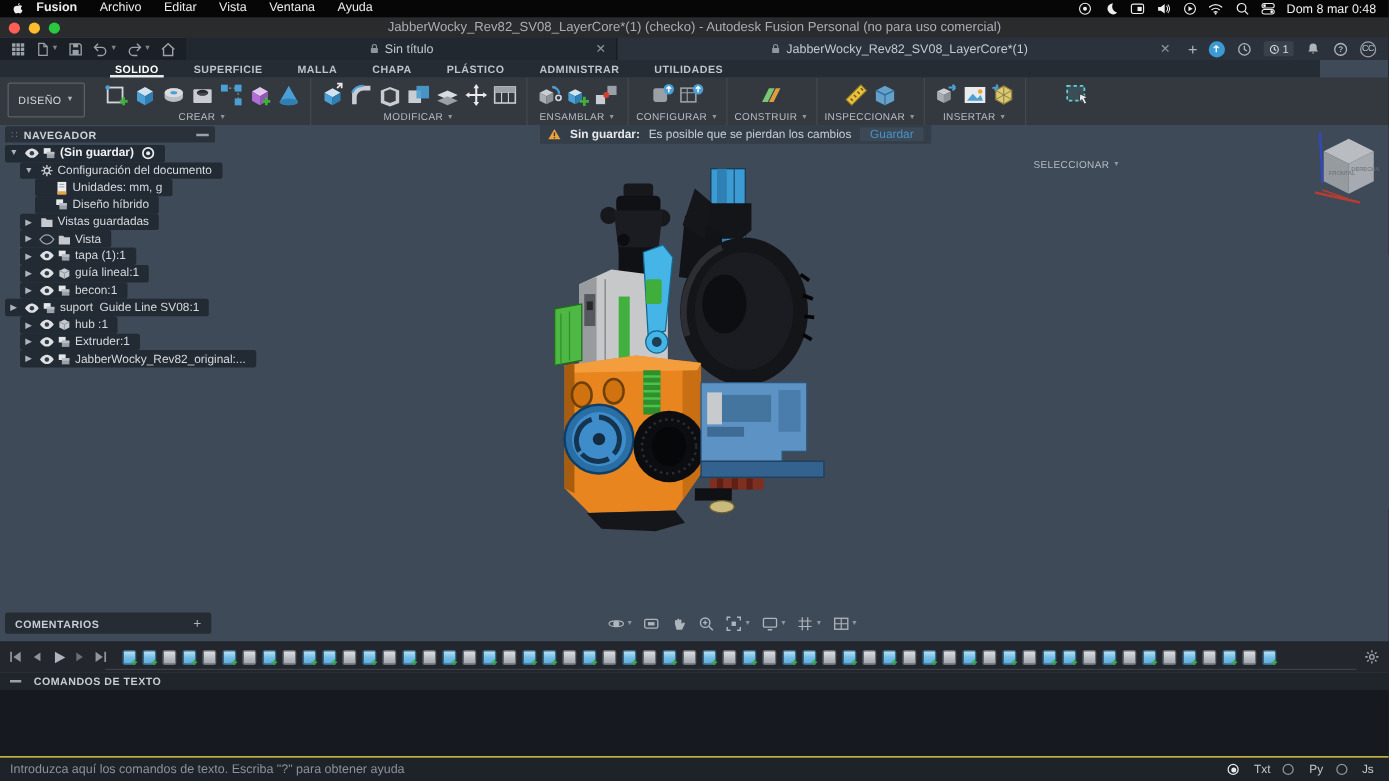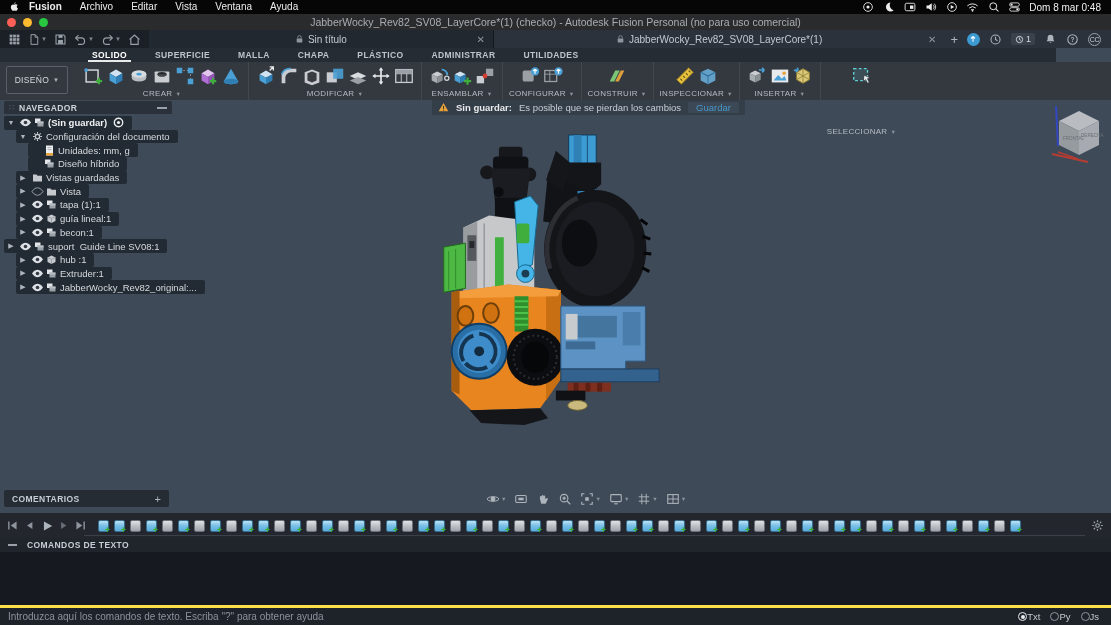--- a/index.html
+++ b/index.html
@@ -104,25 +104,25 @@
   .tl-chip.c::after { content:"+"; position:absolute; right:-2px; bottom:-4px; color:#35b232; font-size:9px; font-weight:bold; }
   .tl-chip.b { background:linear-gradient(180deg,#dfe2e5 0%,#b9bdc2 55%,#9fa4aa 100%); border:0.5px solid #6b7178; }
   .tl-track { position:absolute; left:84px; right:26px; bottom:2px; height:1px; background:#3b4149; }
   .tl-gear { margin-left:auto; padding-right:7px; display:flex; align-items:center; cursor:pointer; }
 
   
   .cmd-header { position:absolute; top:538px; left:0; width:1111px; height:14px; background:#20252b; display:flex; align-items:center; padding-left:8px; gap:10px; z-index:44; }
   .cmd-collapse { width:9px; height:2px; background:#9aa1a8; cursor:pointer; }
   .cmd-title { font-size:8.5px; font-weight:bold; color:#c7cdd4; letter-spacing:0.4px; }
   .cmd-console { position:absolute; top:552px; left:0; width:1111px; height:53px; background:#161a20; z-index:43; }
-  .cmd-inputrow { position:absolute; top:605px; left:0; width:1111px; height:20px; background:#1e232a; border-top:3px solid #fde047; display:flex; align-items:center; padding:0 8px; z-index:44; }
+  .cmd-inputrow { position:absolute; top:605px; left:0; width:1111px; height:20px; background:#1e232a; border-top:1px solid #fde047; display:flex; align-items:center; padding:0 8px; z-index:44; }
   .cmd-input { flex:1; background:transparent; border:none; outline:none; color:#c7cdd4; font-size:10px; font-family:"Liberation Sans",sans-serif; }
   .cmd-input::placeholder { color:#8b929b; opacity:1; }
   .cmd-modes { display:flex; align-items:center; gap:10px; padding-right:4px; }
-  .mode { display:flex; align-items:center; gap:0; font-size:9.5px; color:#c3c9cf; cursor:pointer; }
+  .mode { display:flex; align-items:center; gap:12px; font-size:9.5px; color:#c3c9cf; cursor:pointer; }
   .radio { width:9px; height:9px; border-radius:50%; border:1px solid #8e959c; position:relative; }
   .radio.sel { border-color:#e8eaec; }
   .radio.sel::after { content:""; position:absolute; left:1.5px; top:1.5px; width:4px; height:4px; border-radius:50%; background:#e8eaec; }
 </style>
 </head>
 <body>
 
 <div id="app">
 
   <div class="menubar">

